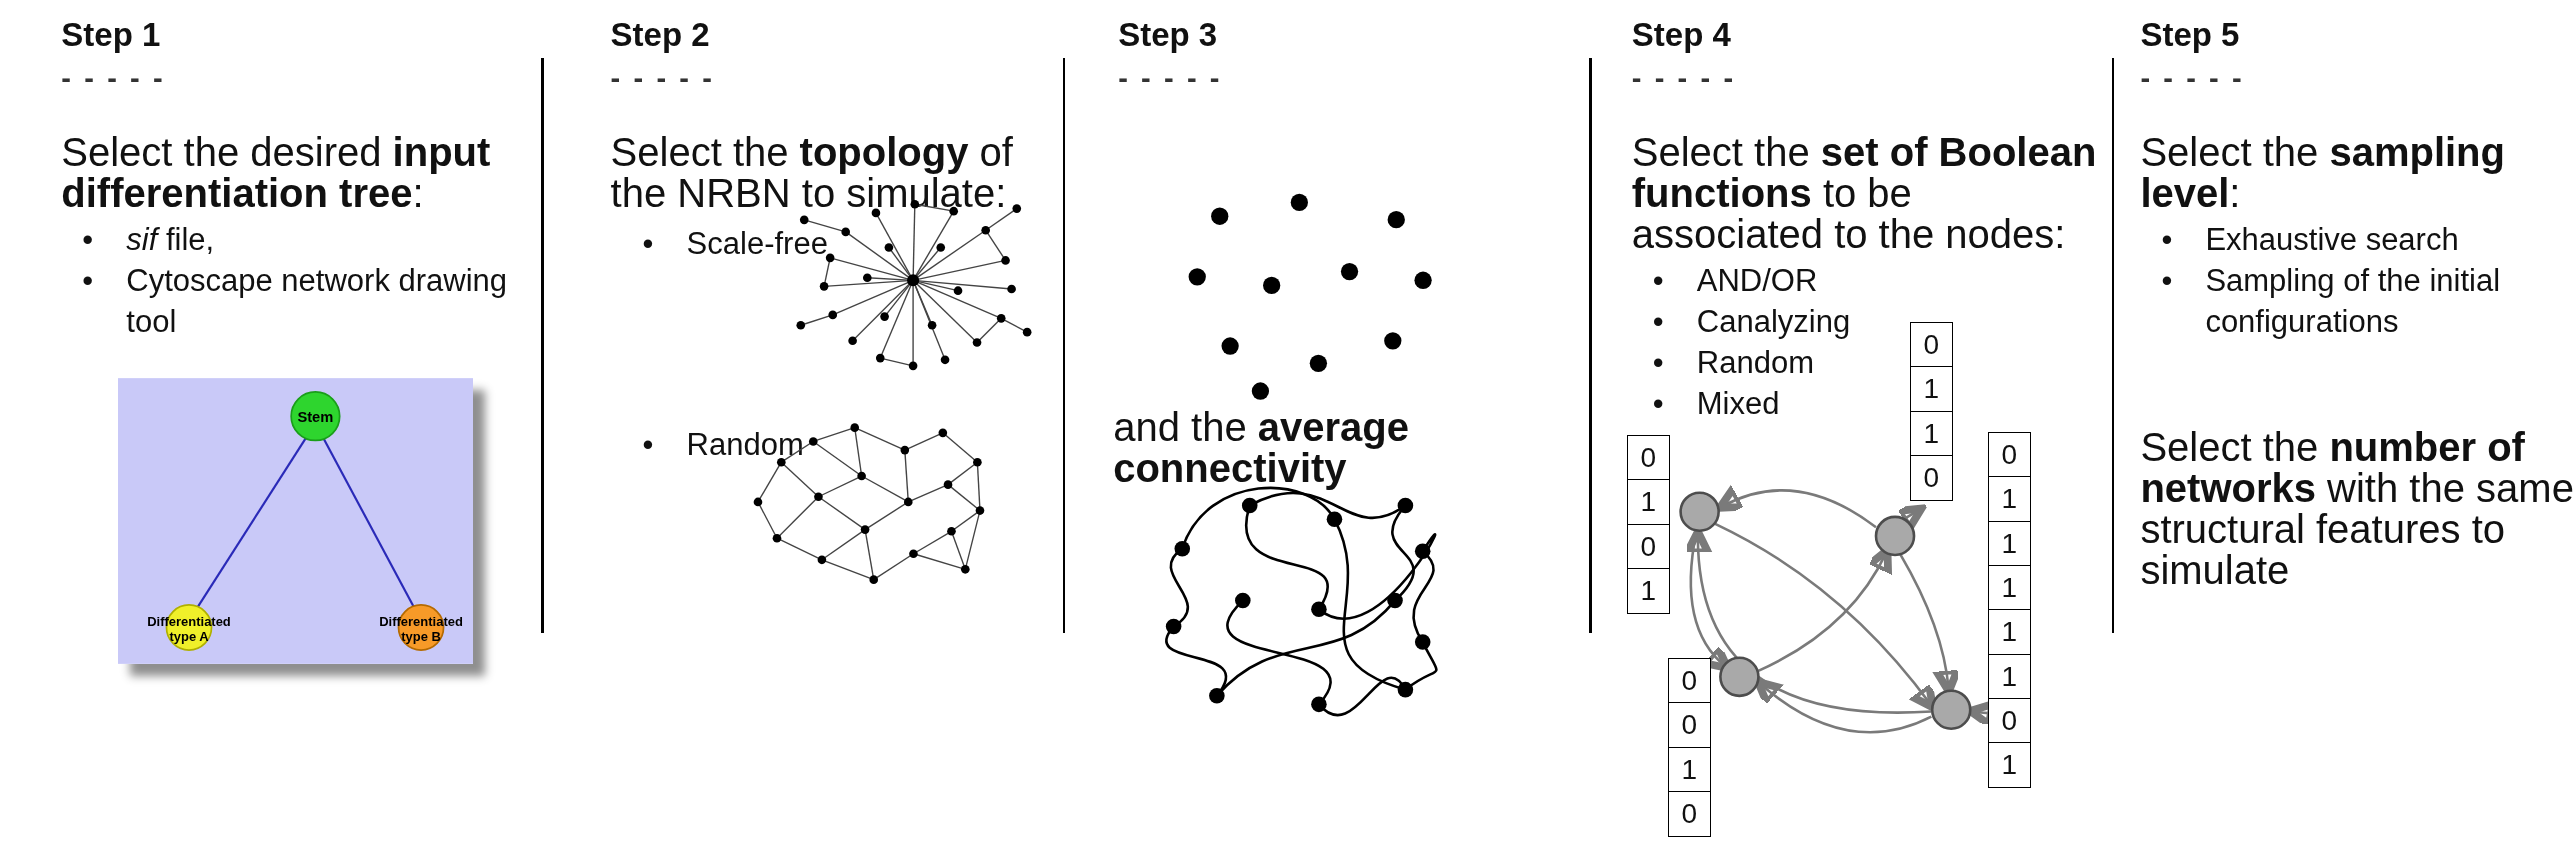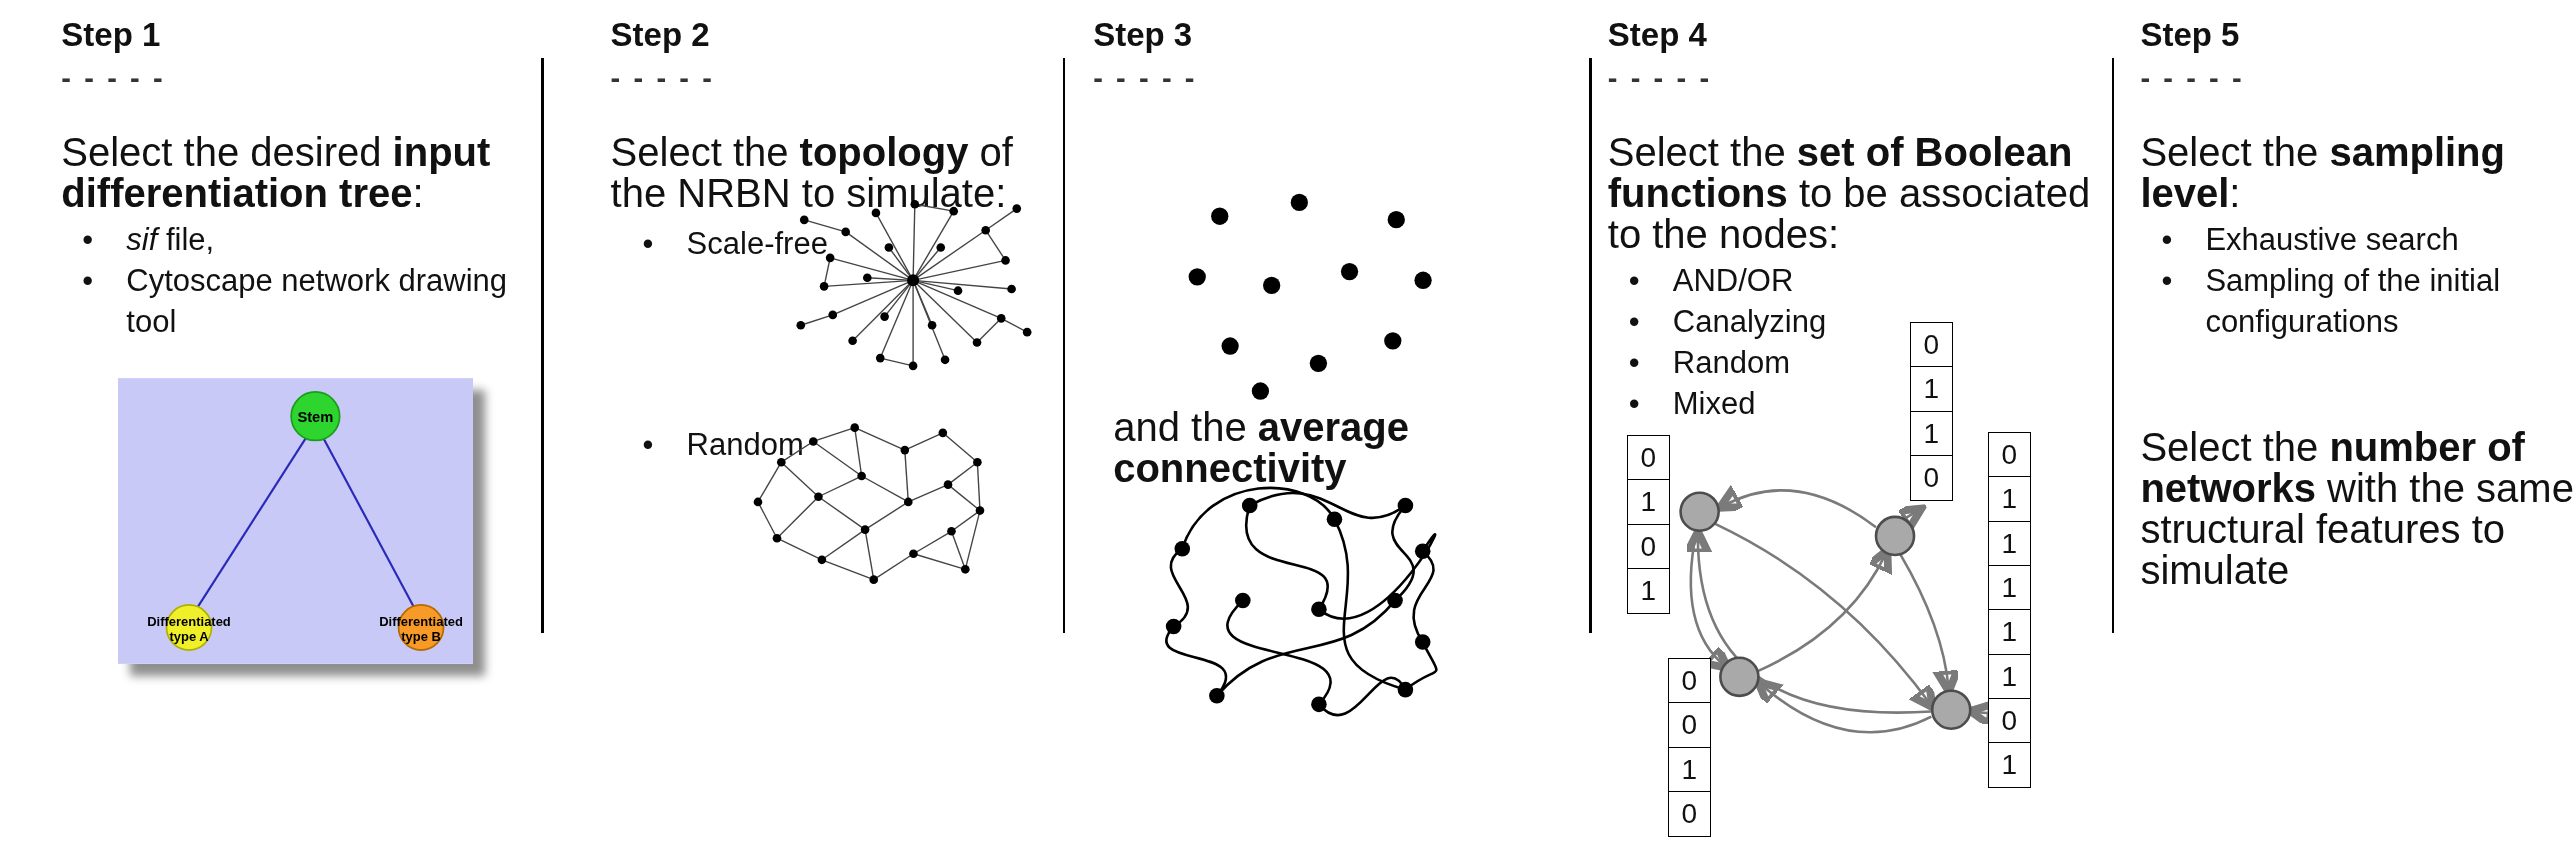--- a/index.html
+++ b/index.html
@@ -7,22 +7,22 @@
   body {
     width:2576px; height:851px; background:#ffffff;
     font-family:"Liberation Sans", sans-serif; color:#111;
     overflow:hidden; position:relative;
   }
   .columns { display:flex; width:2576px; height:600px;margin-left:44px; }
   .divider { flex:0 0 2.6px; width:2.6px; background:#000; height:575px; margin-top:58px; }
   .col { position:relative; padding-top:15.6px; }
   .col1 { flex:0 0 497px; padding-left:17.3px; padding-right:12px; }
   .col2 { flex:0 0 519px; padding-left:67px; padding-right:8.7px; }
-  .col3 { flex:0 0 524px; padding-left:28px; padding-right:8.7px; }
-  .col4 { flex:0 0 520px; padding-left:16px; padding-right:7px; }
+  .col3 { flex:0 0 524px; padding-left:53px; padding-right:8.7px; }
+  .col4 { flex:0 0 520px; padding-left:40px; padding-right:7px; }
   .col5 { flex:0 0 506px; padding-left:26px; padding-right:10.4px; }
 
   .step-title { font-size:33px; font-weight:bold; line-height:38px; }
   .dashes { font-size:29px; font-weight:bold; letter-spacing:2.6px; color:#333; margin-top:8.7px; height:35px; }
   .para { font-size:40px; line-height:41px; margin-top:35px; }
   .b { font-weight:bold; }
   .i { font-style:italic; }
 
   .bullets { margin-top:5.2px; }
   .bullet { position:relative; padding-left:65px; font-size:31px; line-height:41px; }

